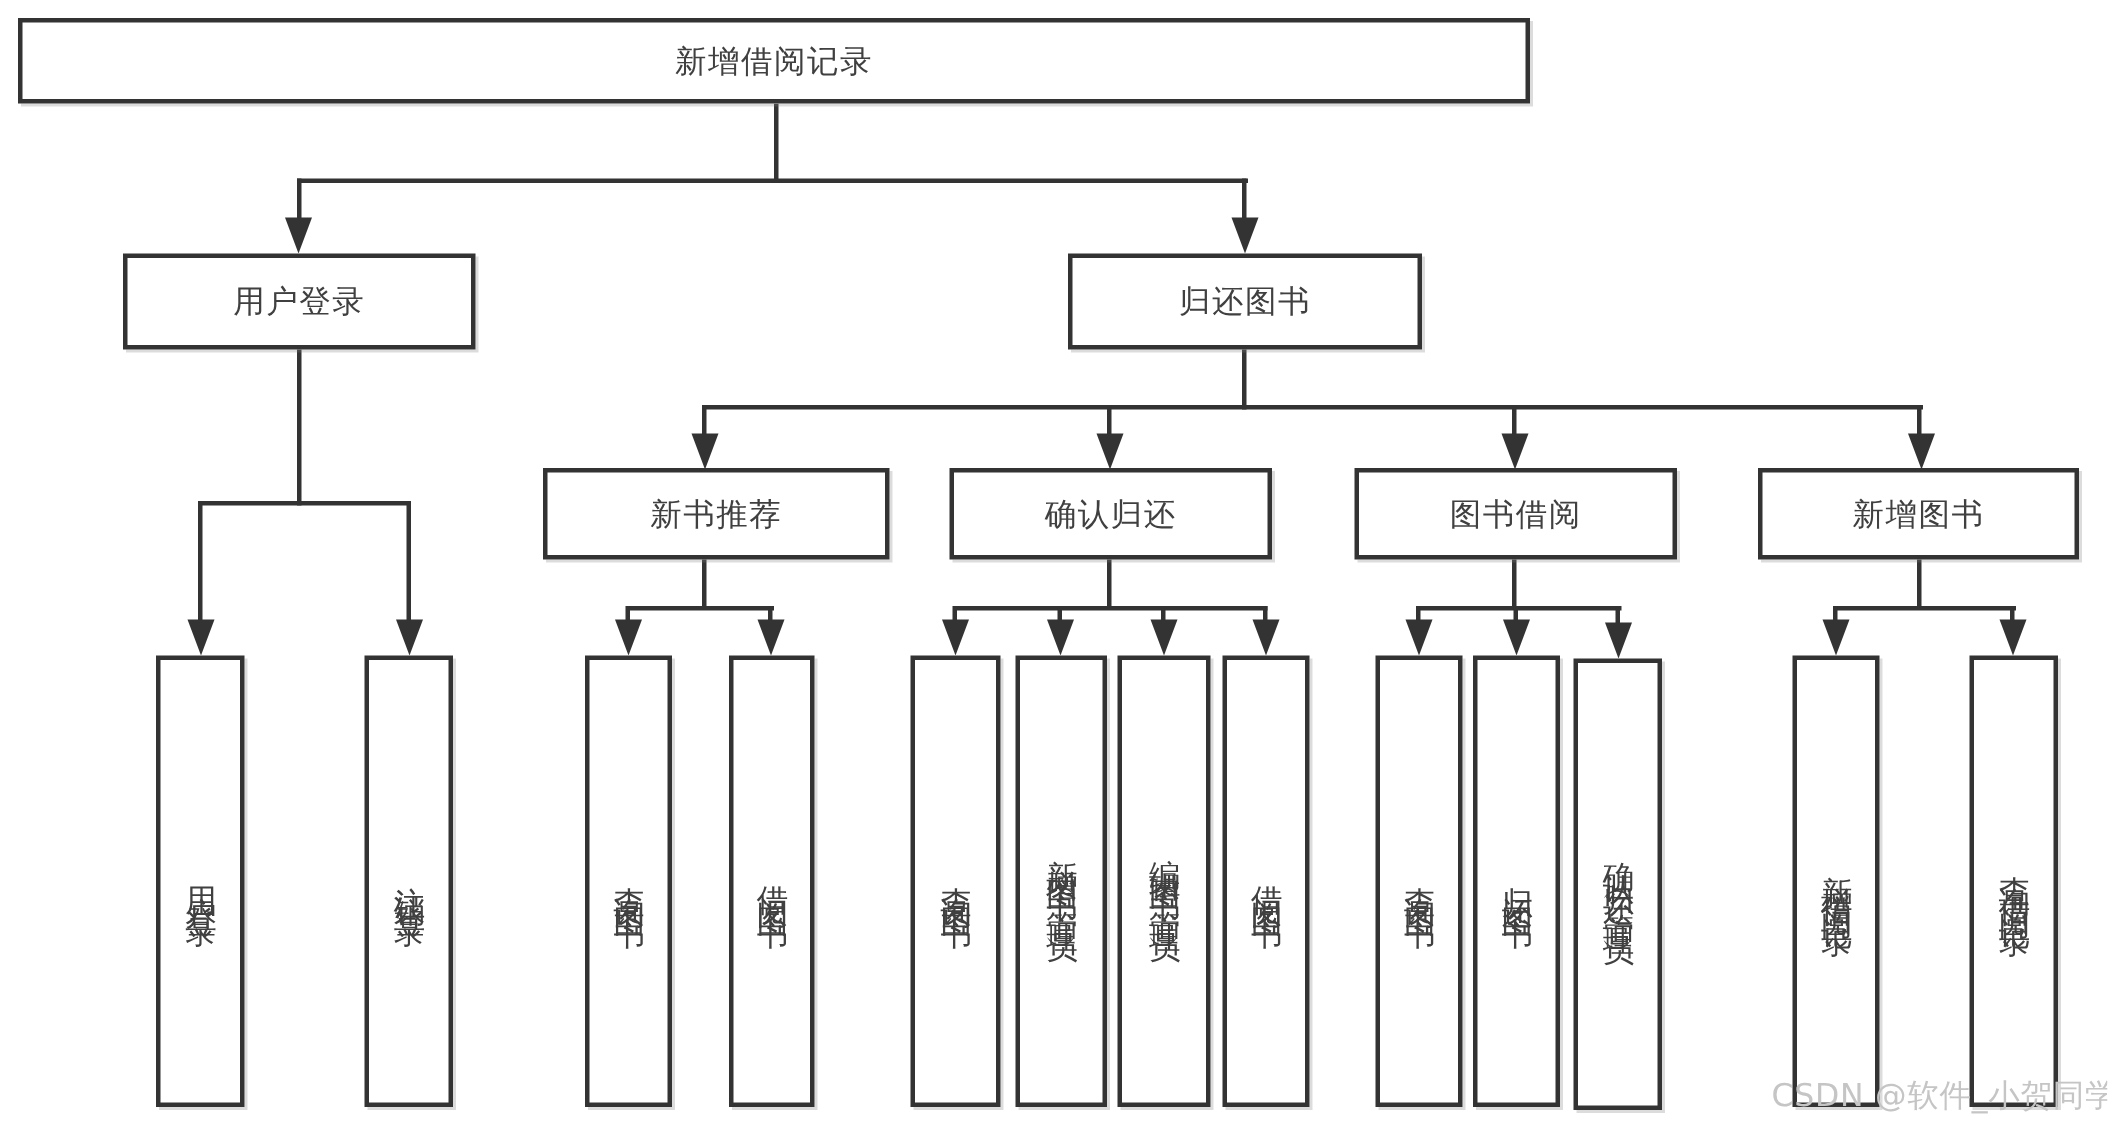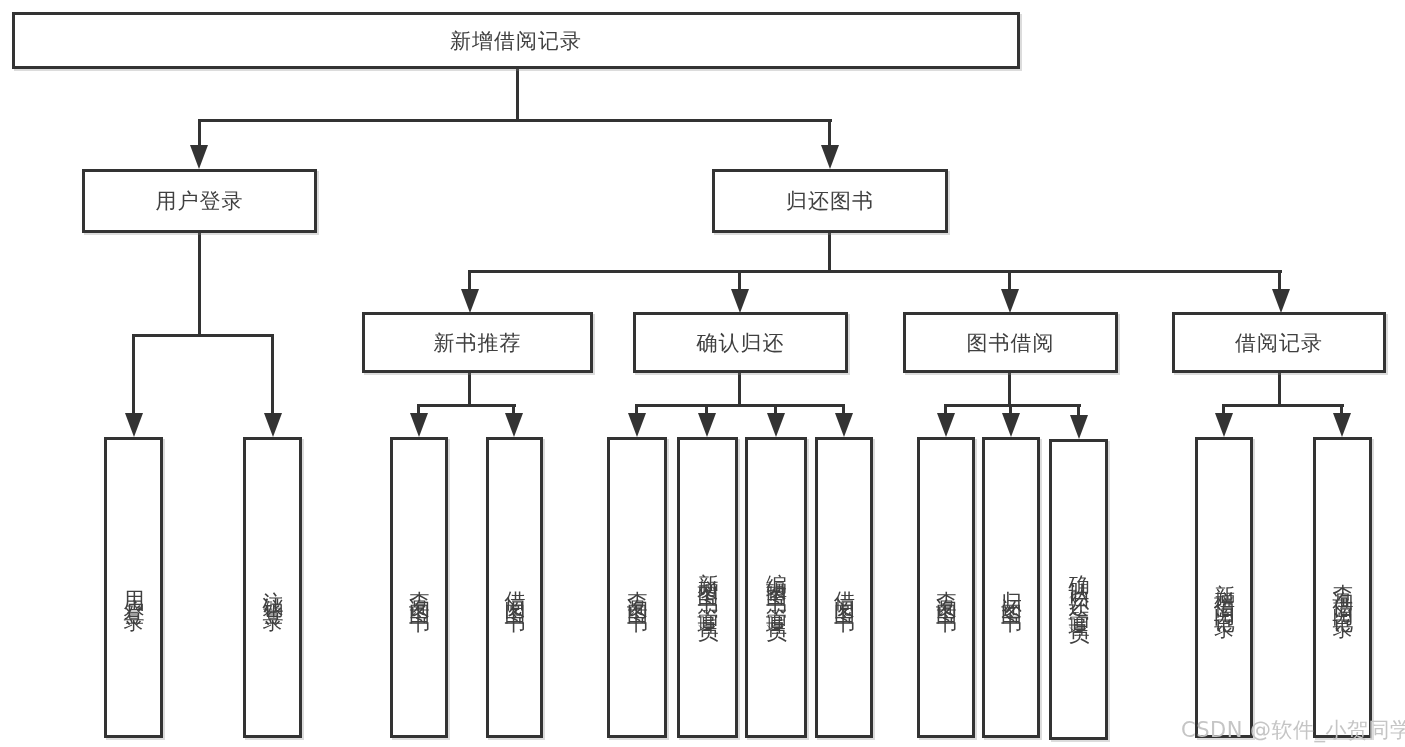--- a/index.html
+++ b/index.html
@@ -79,21 +79,21 @@
   <div class="box" style="left:362px;top:312px;width:231px;height:61px;">
     <span class="lbl">新书推荐</span>
   </div>
   <div class="box" style="left:633px;top:312px;width:215px;height:61px;">
     <span class="lbl">确认归还</span>
   </div>
   <div class="box" style="left:903px;top:312px;width:215px;height:61px;">
     <span class="lbl">图书借阅</span>
   </div>
   <div class="box" style="left:1172px;top:312px;width:214px;height:61px;">
-    <span class="lbl">借阅记录</span>
+    <span class="lbl">新增图书</span>
   </div>
 
   <div class="v-line" style="left:468px;top:372px;width:3px;height:34px;"></div>
   <div class="h-line" style="left:418px;top:404px;width:98px;height:3px;"></div>
   <div class="v-line" style="left:417px;top:404px;width:3px;height:12px;"></div>
   <div class="arrow" style="left:410px;top:413px;"></div>
   <div class="v-line" style="left:512px;top:404px;width:3px;height:12px;"></div>
   <div class="arrow" style="left:505px;top:413px;"></div>
 
   <div class="v-line" style="left:738px;top:372px;width:3px;height:34px;"></div>

